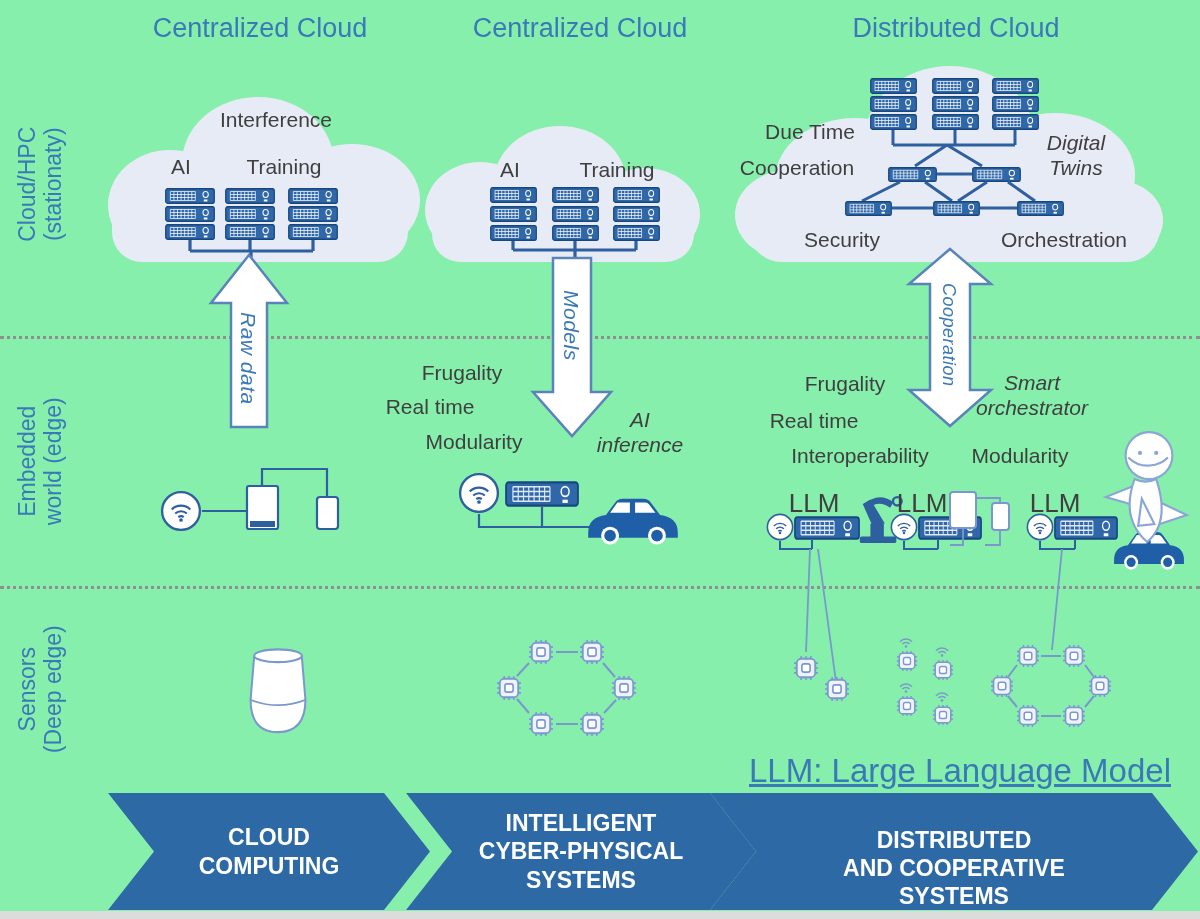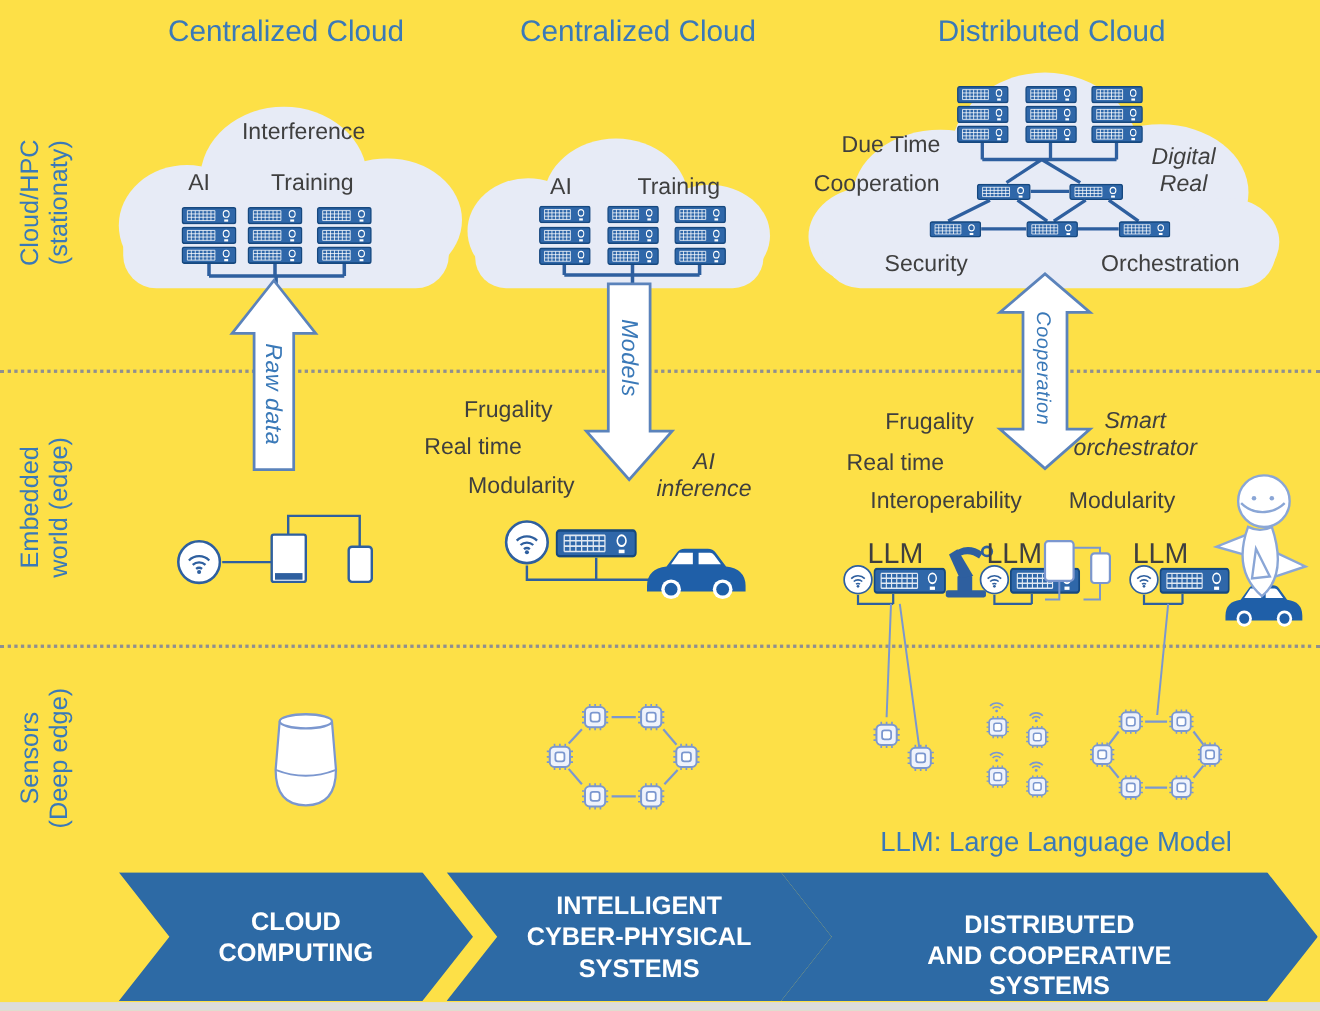--- a/index.html
+++ b/index.html
@@ -1,17 +1,17 @@
 <!DOCTYPE html>
 <html><head>
 <meta charset="utf-8">
 <style>
   html,body{margin:0;padding:0;background:#fff;}
   #stage-root{
-    position:relative;width:1200px;height:919px;overflow:hidden;background:#fde047;
+    position:relative;width:1200px;height:919px;overflow:hidden;background:#86efac;
     font-family:"Liberation Sans", sans-serif;
   }
   .t{position:absolute;transform:translateX(-50%);white-space:nowrap;z-index:3;}
   .dk{color:#3f3f3f;font-size:21px;}
   .bl{color:#3a79b8;}
   .hdr{color:#3a79b8;font-size:27px;z-index:3;}
   .multiline{text-align:center;line-height:1.18;}
   .multiline span{display:block;white-space:nowrap;font-style:italic;}
   .llm-lab{font-size:26px;color:#3f3f3f;}
   .vlabel{
@@ -278,21 +278,21 @@
   <div class="t dk" style="left:181px;top:155px;">AI</div>
   <div class="t dk" style="left:284px;top:155px;">Training</div>
 
   <div class="t dk" style="left:510px;top:158px;">AI</div>
   <div class="t dk" style="left:617px;top:158px;">Training</div>
 
   <div class="t dk" style="left:810px;top:120px;">Due Time</div>
   <div class="t dk" style="left:797px;top:156px;">Cooperation</div>
   <div class="t dk multiline" style="left:1076px;top:131px;">
     <span>Digital</span>
-    <span>Real</span>
+    <span>Twins</span>
   </div>
   <div class="t dk" style="left:842px;top:228px;">Security</div>
   <div class="t dk" style="left:1064px;top:228px;">Orchestration</div>
 
   <div class="vtext" style="left:236px;top:312px;">Raw data</div>
   <div class="vtext" style="left:559px;top:290px;">Models</div>
   <div class="vtext" style="left:938px;top:283px;font-size:18px;">Cooperation</div>
 
   <div class="t dk" style="left:462px;top:361px;">Frugality</div>
   <div class="t dk" style="left:430px;top:395px;">Real time</div>
@@ -307,21 +307,21 @@
   <div class="t dk" style="left:860px;top:444px;">Interoperability</div>
   <div class="t dk" style="left:1020px;top:444px;">Modularity</div>
   <div class="t dk multiline" style="left:1032px;top:371px;">
     <span>Smart</span>
     <span>orchestrator</span>
   </div>
   <div class="t llm-lab" style="left:814px;top:488px;">LLM</div>
   <div class="t llm-lab" style="left:922px;top:488px;">LLM</div>
   <div class="t llm-lab" style="left:1055px;top:488px;">LLM</div>
 
-  <div class="t bl" style="left:960px;top:752px;font-size:25px;">LLM: Large Language Model</div>
+  <div class="t bl" style="left:960px;top:752px;font-size:33px;text-decoration:underline;">LLM: Large Language Model</div>
 
   <div class="stage" id="stage1">
     <span>CLOUD</span>
     <span>COMPUTING</span>
   </div>
   <div class="stage" id="stage2">
     <span>INTELLIGENT</span>
     <span>CYBER-PHYSICAL</span>
     <span>SYSTEMS</span>
   </div>

